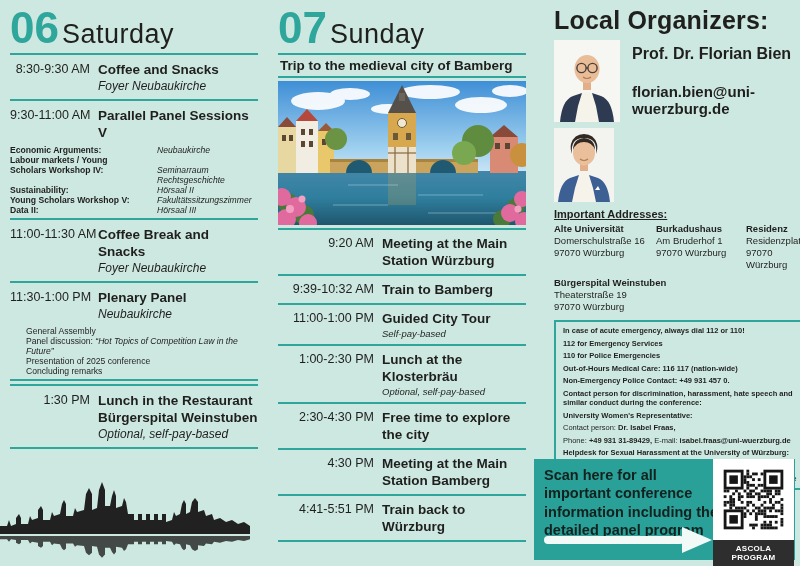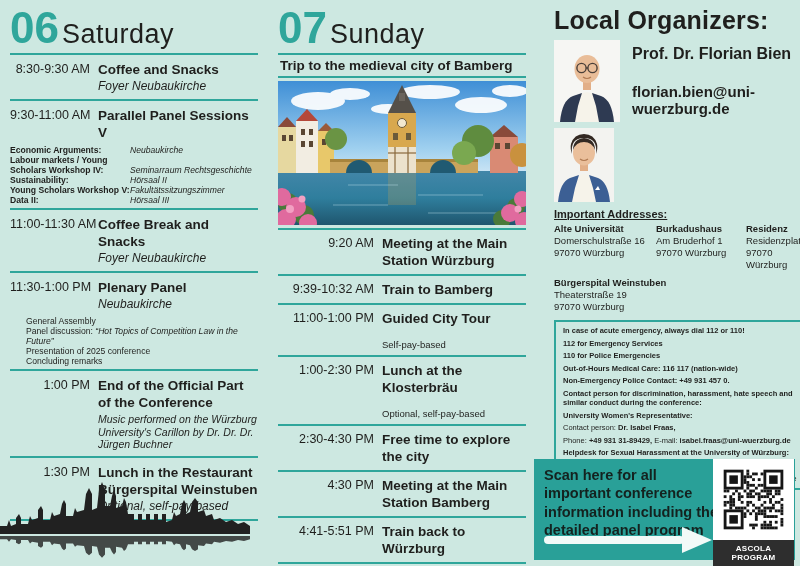--- a/index.html
+++ b/index.html
@@ -14,24 +14,24 @@
   .day-num{font-size:44px;font-weight:700;color:var(--accent,#2fa69b);line-height:1;letter-spacing:0;}
   .day-name{font-size:27px;font-weight:400;letter-spacing:.5px;margin-left:3px;}
   .rule{border-top:2px solid var(--accent,#2fa69b);margin:3px 0;}
 
   .srow{display:grid;grid-template-columns:80px 1fr;column-gap:8px;padding:3px 0 2px;}
   .col-sun .srow{grid-template-columns:96px 1fr;padding:2px 0;}
   .time{font-size:12.5px;text-align:right;padding-top:1px;white-space:nowrap;}
   .evt-title{font-size:13.5px;font-weight:700;line-height:17px;}
   .evt-sub{font-size:12px;font-style:italic;line-height:15px;margin-top:1px;}
   .evt-note{font-size:10.5px;font-style:italic;line-height:12.5px;margin-top:2px;}
-  .evt-note-sm{font-size:9.5px;line-height:11px;margin-top:12px;}
+  .evt-note-sm{font-size:9.5px;font-style:italic;line-height:11px;margin-top:1px;}
 
   .panel-details{margin:2px 0 1px;font-size:8.6px;line-height:10px;}
-  .pd-row{display:grid;grid-template-columns:120px 1fr;}
+  .pd-row{display:grid;grid-template-columns:120px 1fr;gap:27px;}
   .pd-label{font-weight:700;}
   .pd-value{font-style:italic;}
   .plenary-notes{margin:2px 16px 1px;font-size:8.6px;line-height:10px;font-weight:400;}
   .plenary-notes .q{font-style:italic;}
 
   .trip-title{font-size:13.5px;font-weight:700;margin:2px 0 3px 2px;}
   .photo{display:block;width:248px;height:144px;margin:2px 0;}
 
   .skyline{position:absolute;left:0;bottom:2px;width:250px;height:104px;}
 
@@ -135,27 +135,20 @@
       </div>
     </div>
     <div class="plenary-notes">
       <div>General Assembly</div>
       <div><span>Panel discussion:</span> <span class="q">“Hot Topics of Competition Law in the Future”</span></div>
       <div>Presentation of 2025 conference</div>
       <div>Concluding remarks</div>
     </div>
     <div class="rule"></div>
 
-    <div class="srow">
-      <div class="time">1:00 PM</div>
-      <div>
-        <div class="evt-title">End of the Official Part of the Conference</div>
-        <div class="evt-note">Music performed on the Würzburg University's Carillon by Dr. Dr. Dr. Jürgen Buchner</div>
-      </div>
-    </div>
     <div class="rule"></div>
 
     <div class="srow">
       <div class="time">1:30 PM</div>
       <div>
         <div class="evt-title">Lunch in the Restaurant Bürgerspital Weinstuben</div>
         <div class="evt-sub">Optional, self-pay-based</div>
       </div>
     </div>
     <div class="rule"></div>

